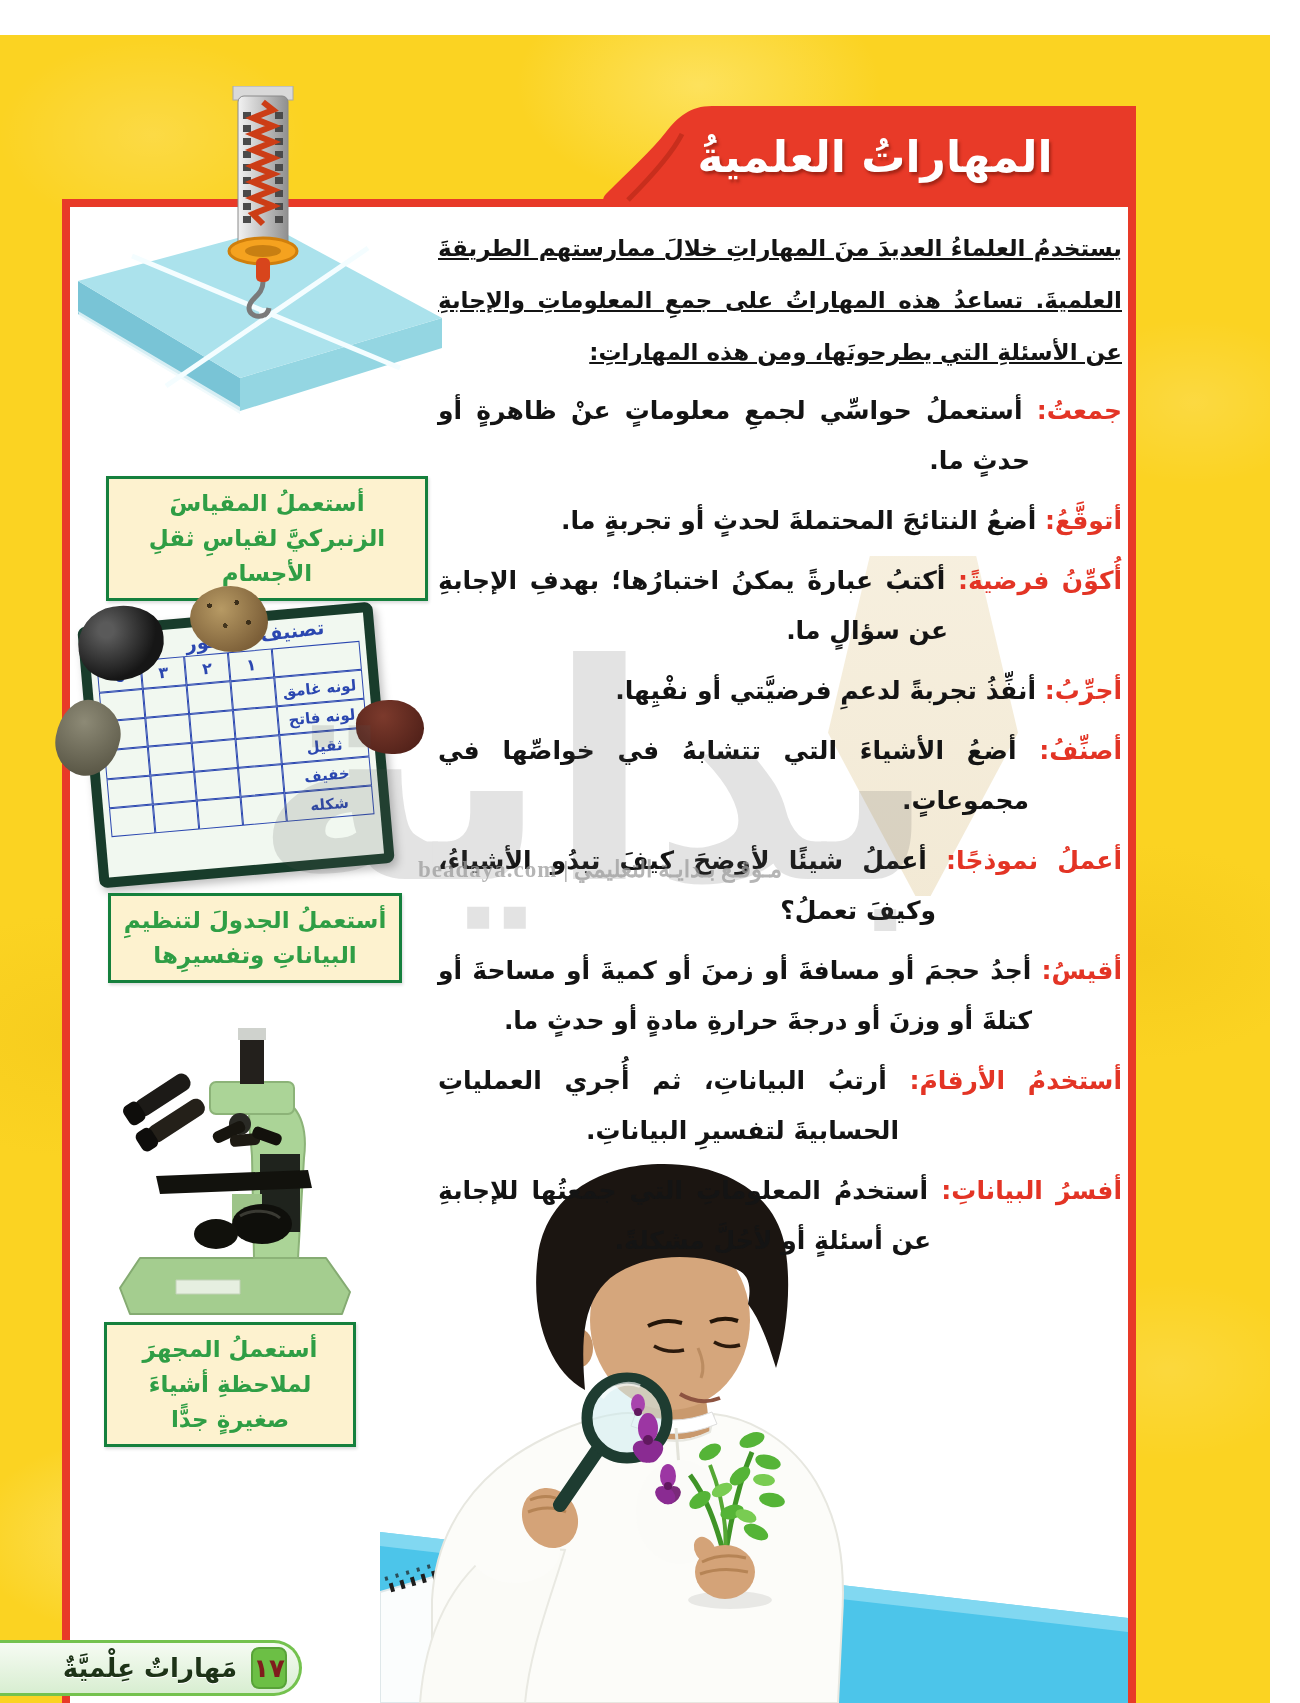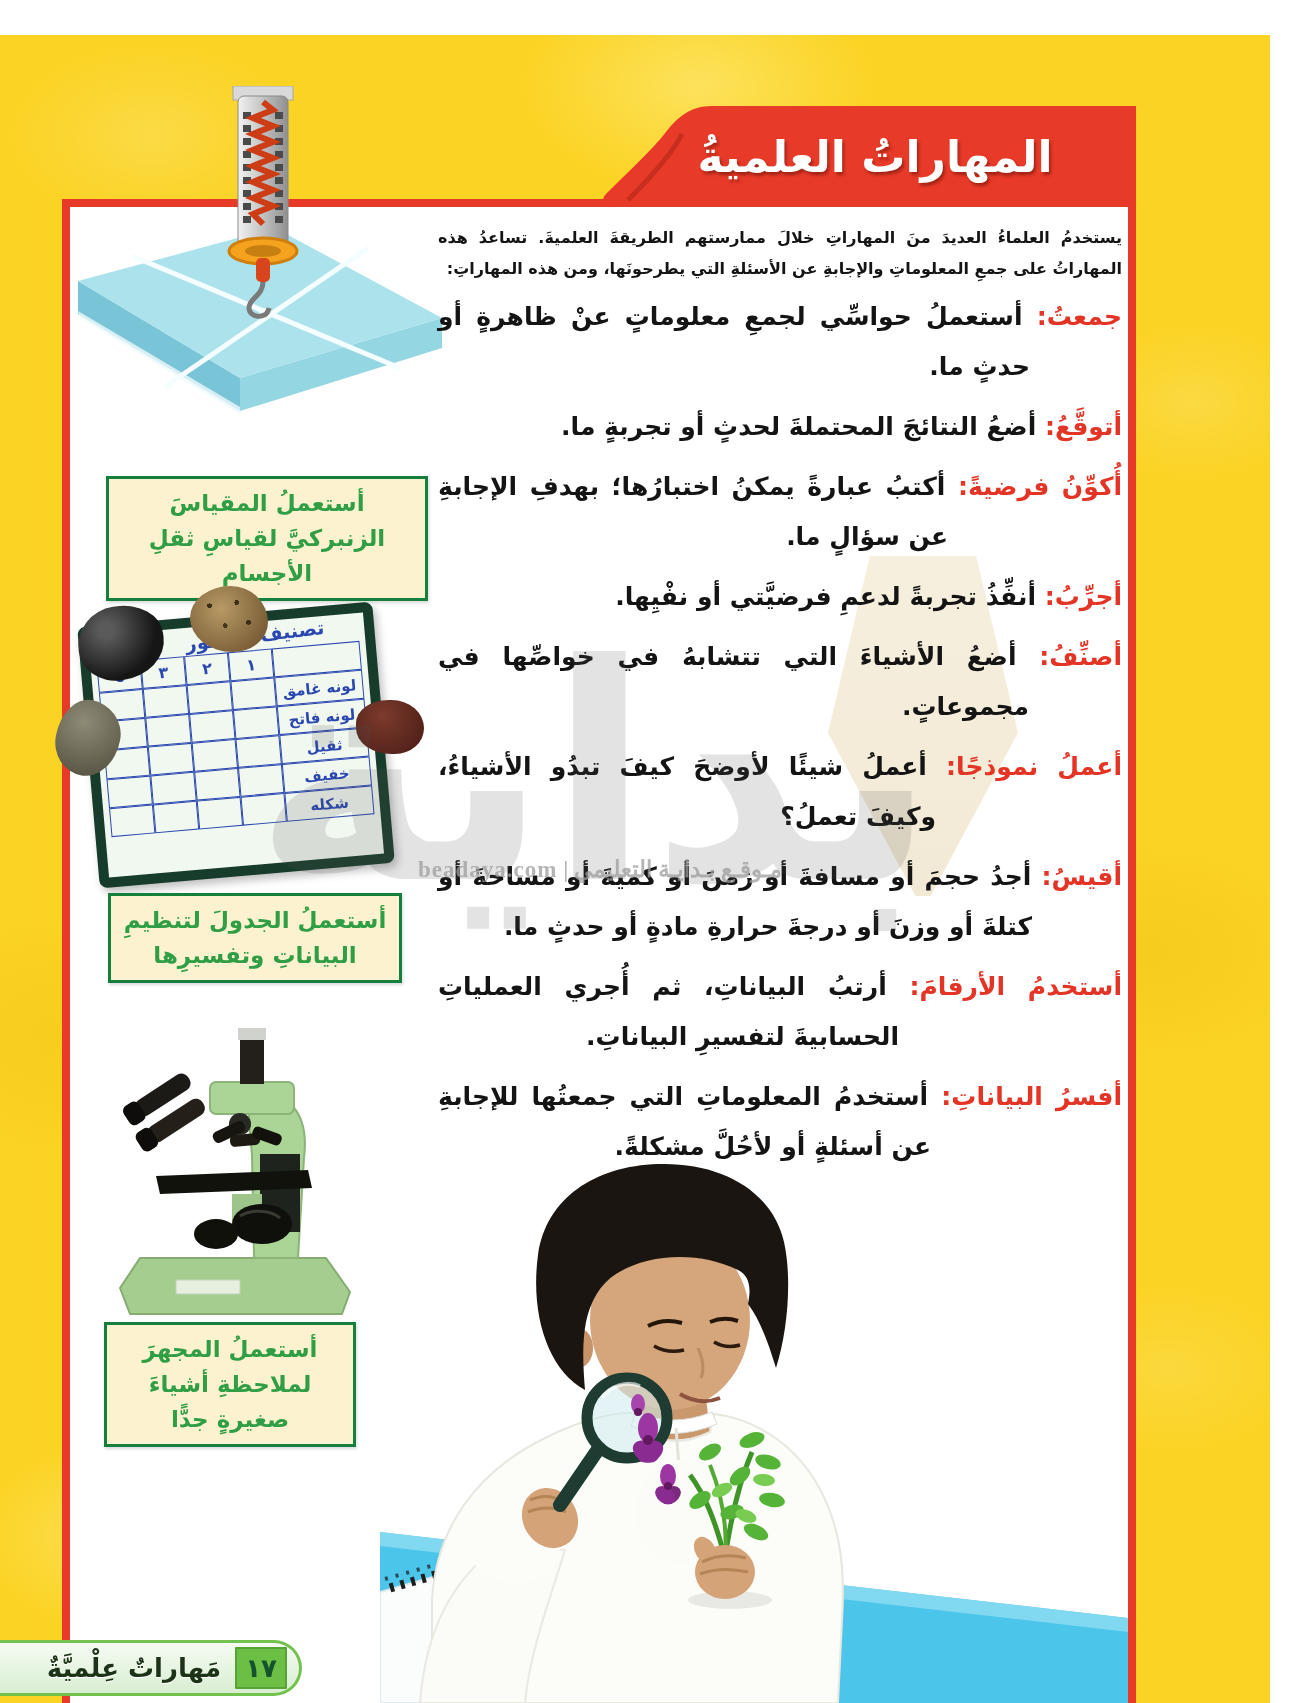--- a/index.html
+++ b/index.html
@@ -50,21 +50,21 @@
   #wm-line{
     left:190px;top:856px;width:820px;z-index:6;opacity:.75;color:#9d9d9d;
     font-size:23px;text-align:center;letter-spacing:1px;pointer-events:none;font-family:Liberation Serif, serif;
   }
 
   
   #text-block{
     top:222px;right:178px;width:684px;z-index:5;
     direction:rtl;text-align:right;color:#141414;
   }
-  #intro{font-size:16px;line-height:31px;margin:0 0 8px 0;text-align:justify;}
+  #intro{font-size:23px;line-height:52px;margin:0 0 8px 0;text-align:justify;text-decoration:underline;}
   .skill{font-size:25px;line-height:50px;margin:0 0 10px 0;text-align:justify;}
   .sname{color:#e33425;}
   #skills-narrow{width:470px;}
 
   
   .caption{
     z-index:4;background:#fdf2cf;border:3px solid #15803d;box-sizing:border-box;
     color:#2f9e45;font-size:23px;line-height:35px;text-align:center;padding:7px 8px;
     box-shadow:1px 2px 3px rgba(0,0,0,.15);
   }
@@ -113,22 +113,22 @@
 
   
   #footer{
     left:0;top:1640px;width:302px;height:56px;z-index:9;
     background:linear-gradient(#f6fbf3,#d8eed1);
     border:3px solid #74c24e;border-left:none;border-radius:0 30px 30px 0;
     box-sizing:border-box;display:flex;direction:rtl;align-items:center;gap:14px;
     padding-right:12px;
   }
   #footer-num{
-    width:52px;height:42px;background:#6cbf45;border:2px solid #58a338;border-radius:1px;
-    color:#14532d;font-size:26px;display:flex;align-items:center;justify-content:center;box-sizing:border-box;
+    width:36px;height:42px;background:#6cbf45;border:2px solid #58a338;border-radius:8px;
+    color:#7f1d1d;font-size:26px;display:flex;align-items:center;justify-content:center;box-sizing:border-box;
   }
   #footer-label{color:#1d3317;font-size:26px;text-shadow:0 1px 0 #ffffff;}
 </style>
 </head>
 <body>
 
 <div class="abs" id="yellow-bg"></div>
 
 <div class="abs" id="wm-nib"></div>
 

